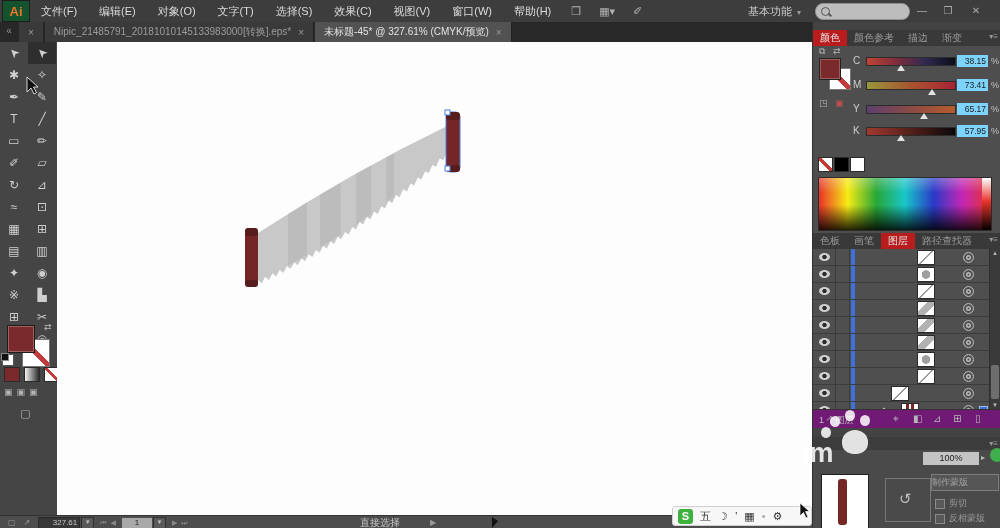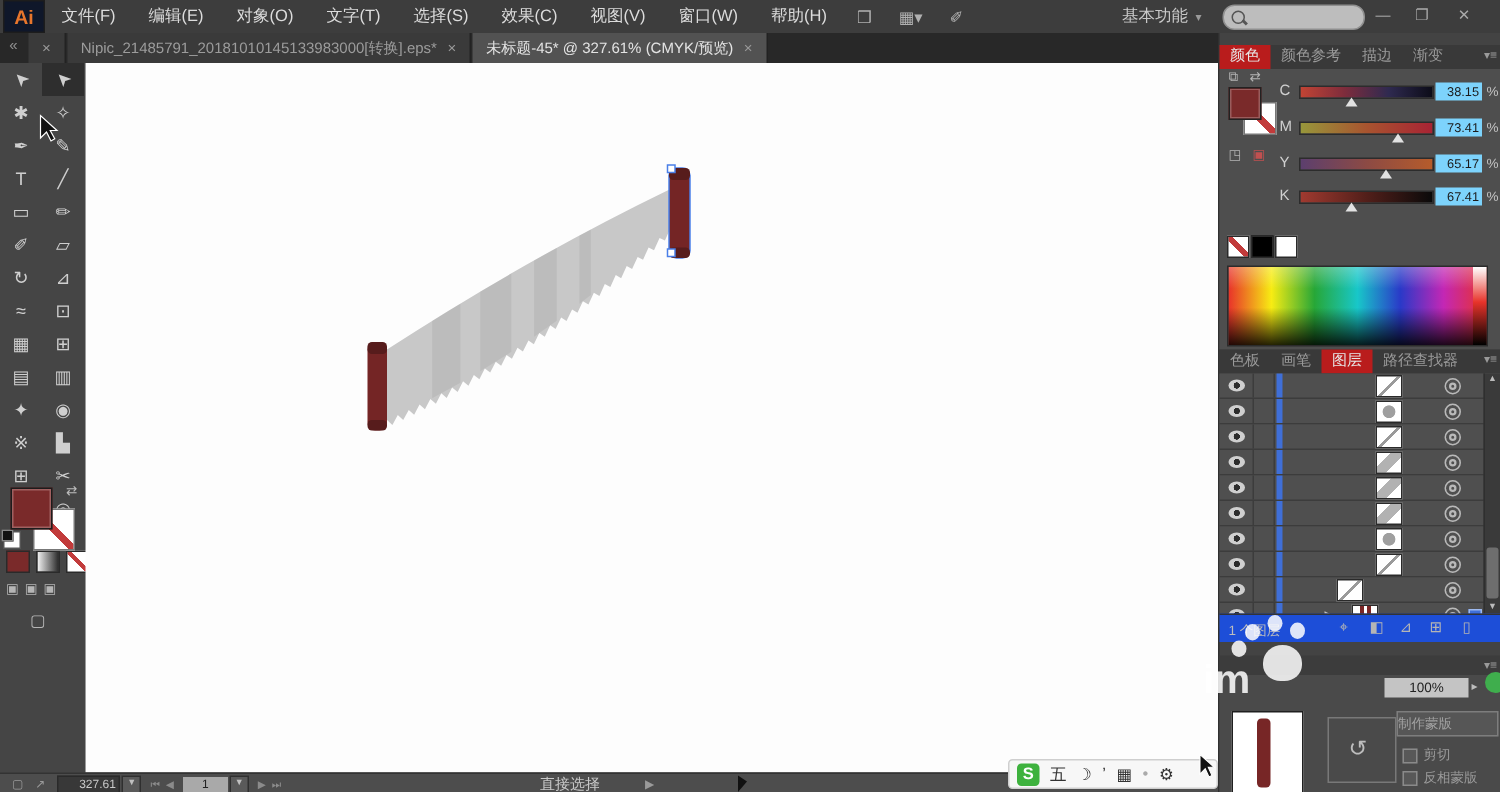--- a/index.html
+++ b/index.html
@@ -2,21 +2,21 @@
 <html style="--fill: #7a2a2a;"><head>
 <meta charset="utf-8">
 <style>
   html,body{margin:0;padding:0;background:#222;}
   #stage{position:relative;width:1000px;height:528px;overflow:hidden;
     font-family:"Liberation Sans","DejaVu Sans",sans-serif;
     background:#434343;color:#d6d6d6;font-size:11px;-webkit-font-smoothing:antialiased;}
   
   #menubar{position:absolute;left:0;top:0;width:1000px;height:22px;background:#3d3d3d;
     border-bottom:1px solid #2a2a2a;display:flex;align-items:center;}
-  #ai-logo{width:26px;height:20px;margin-left:2px;background:#0f172a;color:#e8762c;
+  #ai-logo{width:26px;height:20px;margin-left:2px;background:#14532d;color:#e8762c;
     font-weight:bold;font-size:13px;display:flex;align-items:center;justify-content:center;border:1px solid #1d1d1d;}
   .menu-item{padding:0 11px;color:#dcdcdc;font-size:11px;line-height:22px;cursor:default;}
   .bar-icon{color:#b0b0b0;font-size:11px;padding:0 9px;}
   #workspace{position:absolute;left:748px;top:0;line-height:22px;color:#c9c9c9;font-size:11px;}
   #workspace .dd{font-size:8px;color:#9a9a9a;margin-left:5px;}
   #searchbox{position:absolute;left:815px;top:3px;width:93px;height:15px;background:#bdbdbd;
     border-radius:8px;border:1px solid #8f8f8f;display:flex;align-items:center;}
   #searchbox .mag{width:7px;height:7px;border:1.5px solid #555;border-radius:50%;margin-left:5px;position:relative;}
   #searchbox .mag:after{content:"";position:absolute;left:6px;top:6px;width:4px;height:1.5px;background:#555;transform:rotate(45deg);}
   #searchbox input{flex:1;border:none;background:transparent;outline:none;font-size:10px;height:12px;width:60px;}
@@ -119,21 +119,21 @@
   .shift-left{left:78px;}
   .shift-mid{left:88px;}
   .l-expand{position:absolute;left:70px;top:4px;font-size:7px;color:#c5c5c5;}
   .target{position:absolute;left:150px;top:3px;width:9px;height:9px;border:1px solid #b9b9b9;border-radius:50%;
     box-shadow:inset 0 0 0 2px #4f4f4f, inset 0 0 0 3.5px #b9b9b9;}
   .selchip{position:absolute;left:166px;top:4px;width:7px;height:7px;background:#3f6fd8;border:1px solid #9db9ef;}
   #layer-scroll{position:absolute;right:1px;top:0px;width:10px;height:160px;background:#3a3a3a;border-left:1px solid #2f2f2f;}
   #layer-scroll .up,#layer-scroll .dn{position:absolute;left:0;width:10px;text-align:center;font-size:6px;color:#bbb;}
   #layer-scroll .up{top:1px;} #layer-scroll .dn{bottom:1px;}
   #layer-scroll .sthumb{position:absolute;left:1px;top:116px;width:8px;height:34px;background:#6e6e6e;border-radius:2px;}
-  #layer-footer{position:absolute;left:0;top:387px;width:188px;height:18px;background:#1d4ed8;
+  #layer-footer{position:absolute;left:0;top:387px;width:188px;height:18px;background:#701a75;
     border-top:1px solid #333;font-size:9px;color:#bdbdbd;}
   #layer-footer .cnt{position:absolute;left:6px;top:4px;}
   #layer-footer .fic{position:absolute;top:3px;font-size:10px;color:#b5b5b5;}
   
   #transp-head{position:absolute;left:0;top:415px;width:188px;height:13px;background:#3c3c3c;border-bottom:1px solid #2e2e2e;}
   #transp{position:absolute;left:0;top:428px;width:188px;height:78px;background:#4a4a4a;}
   #opacity-box{position:absolute;left:110px;top:2px;width:56px;height:13px;background:#c4c4c4;color:#222;
     font-size:9px;text-align:center;line-height:13px;}
   #opacity-dd{position:absolute;left:168px;top:3px;color:#bdbdbd;font-size:8px;}
   #wm-green{position:absolute;left:177px;top:-2px;width:14px;height:14px;background:#3fae4d;border-radius:50%;z-index:60;}
@@ -392,21 +392,21 @@
             <span class="thumb" style="left: 65.17%;"></span>
           </div>
         <span class="ch-val">65.17</span>
         <span class="pct">%</span>
       </div>
       <div class="ch" style="top:78px">
         <span class="ch-label">K</span>
         <div class="track sl-k">
             <span class="thumb" style="left: 39.01%;"></span>
           </div>
-        <span class="ch-val">67.41</span>
+        <span class="ch-val">57.95</span>
         <span class="pct">%</span>
       </div>
 
       <div id="swatch-row">
         <div class="sw sw-none"></div>
         <div class="sw sw-black"></div>
         <div class="sw sw-white"></div>
       </div>
       <div id="spectrum">
           <div class="vstrip"></div>

